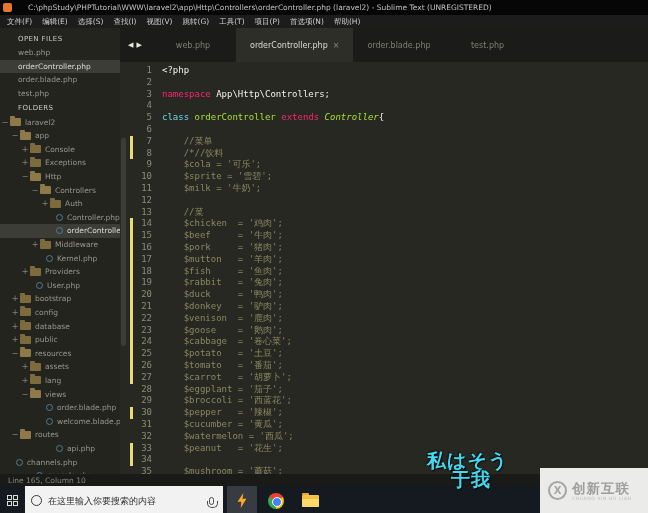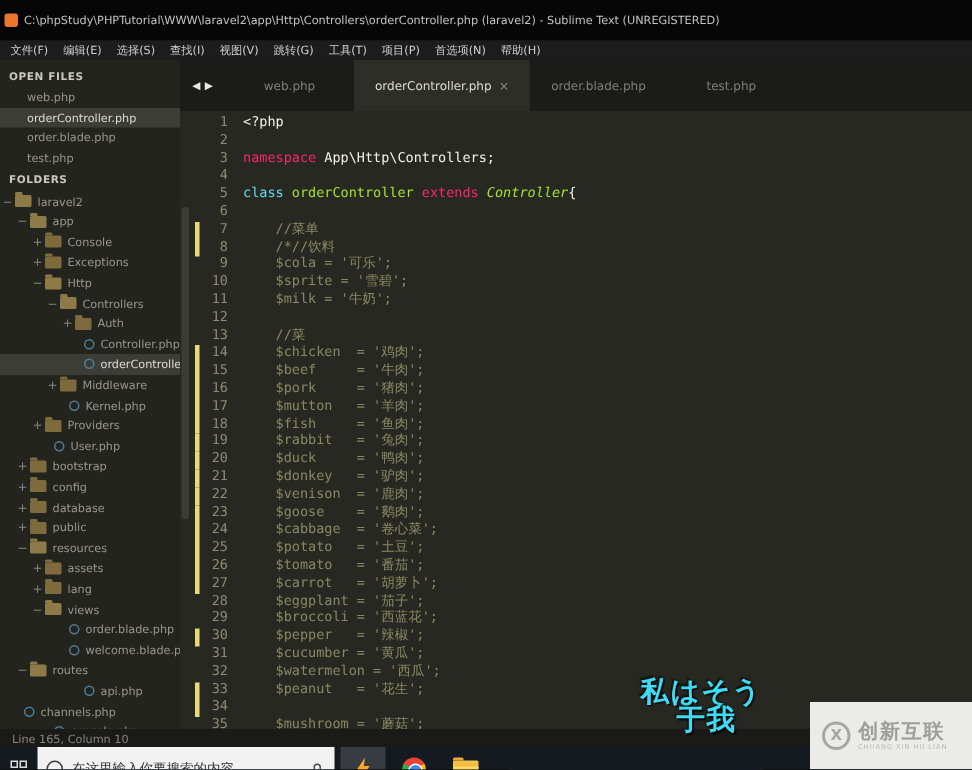--- a/index.html
+++ b/index.html
@@ -1,35 +1,35 @@
 <!DOCTYPE html>
 <html style="--accent-yellow: #e6db74; --keyword-pink: #f92672; --type-cyan: #66d9ef; --class-green: #a6e22e; --comment: #8a8862; --subtitle-cyan: #3fdbf2;"><head>
 <meta charset="utf-8">
 <style>
   * { margin:0; padding:0; box-sizing:border-box; }
   html,body { width:648px; height:513px; overflow:hidden; background:#000;
               font-family:"DejaVu Sans","Liberation Sans",sans-serif; }
   .screen { position:relative; width:648px; height:513px; overflow:hidden; background:#1b1b19; }
 
   
-  .titlebar { height:27px; background:#060606; display:flex; align-items:center; padding-left:3px; }
+  .titlebar { height:15px; background:#060606; display:flex; align-items:center; padding-left:3px;gap:12px; }
   .app-icon { width:9px; height:9px; background:#e8762d; border-radius:2px; margin-right:4px; flex:none; }
   .title-text { font-size:7.5px; color:#c2c2c2; white-space:nowrap; }
 
   
   .menubar { height:13px; background:#1c1c1c; display:flex; align-items:center; padding-left:2px; }
   .menu-item { font-size:7.5px; color:#cfcfcf; padding:0 5px; line-height:13px; cursor:default; }
 
   
   .main { display:flex; height:446px; }
 
   
   .sidebar { width:120px; flex:none; background:#24241f; overflow:hidden; padding-top:3px; position:relative; }
-  .side-header { height:13px; line-height:13px; padding-left:6px; margin-top:2px;
-                 font-size:7px; font-weight:bold; letter-spacing:.4px; color:#cacac2; }
+  .side-header { height:13px; line-height:13px; padding-left:18px; margin-top:2px;
+                 font-size:7px; font-weight:normal; letter-spacing:.4px; color:#cacac2; }
   .srow { height:13.6px; display:flex; align-items:center; font-size:7.5px; color:#97978d; white-space:nowrap; }
   .srow.sel { background:#3d3d37; color:#dcdcd3; }
   .openrow { padding-left:18px; }
   .toggle { width:10px; flex:none; text-align:center; color:#85857b; font-size:8px; }
   .fico { width:11px; height:8px; background:#7d6b3e; border-radius:1px; position:relative; margin-right:4px; flex:none; }
   .fico::before { content:''; position:absolute; top:-2px; left:0; width:5px; height:2px; background:inherit; border-radius:1px 1px 0 0; }
   .fico.open { background:#8d7a48; }
   .pico { width:7px; height:7px; border:1.5px solid #4e7d95; border-radius:50%; margin-right:4px; flex:none; }
   .side-scroll { position:absolute; left:121px; top:138px; width:5px; height:208px; background:#3c3c36; border-radius:2px; z-index:5; }
 

